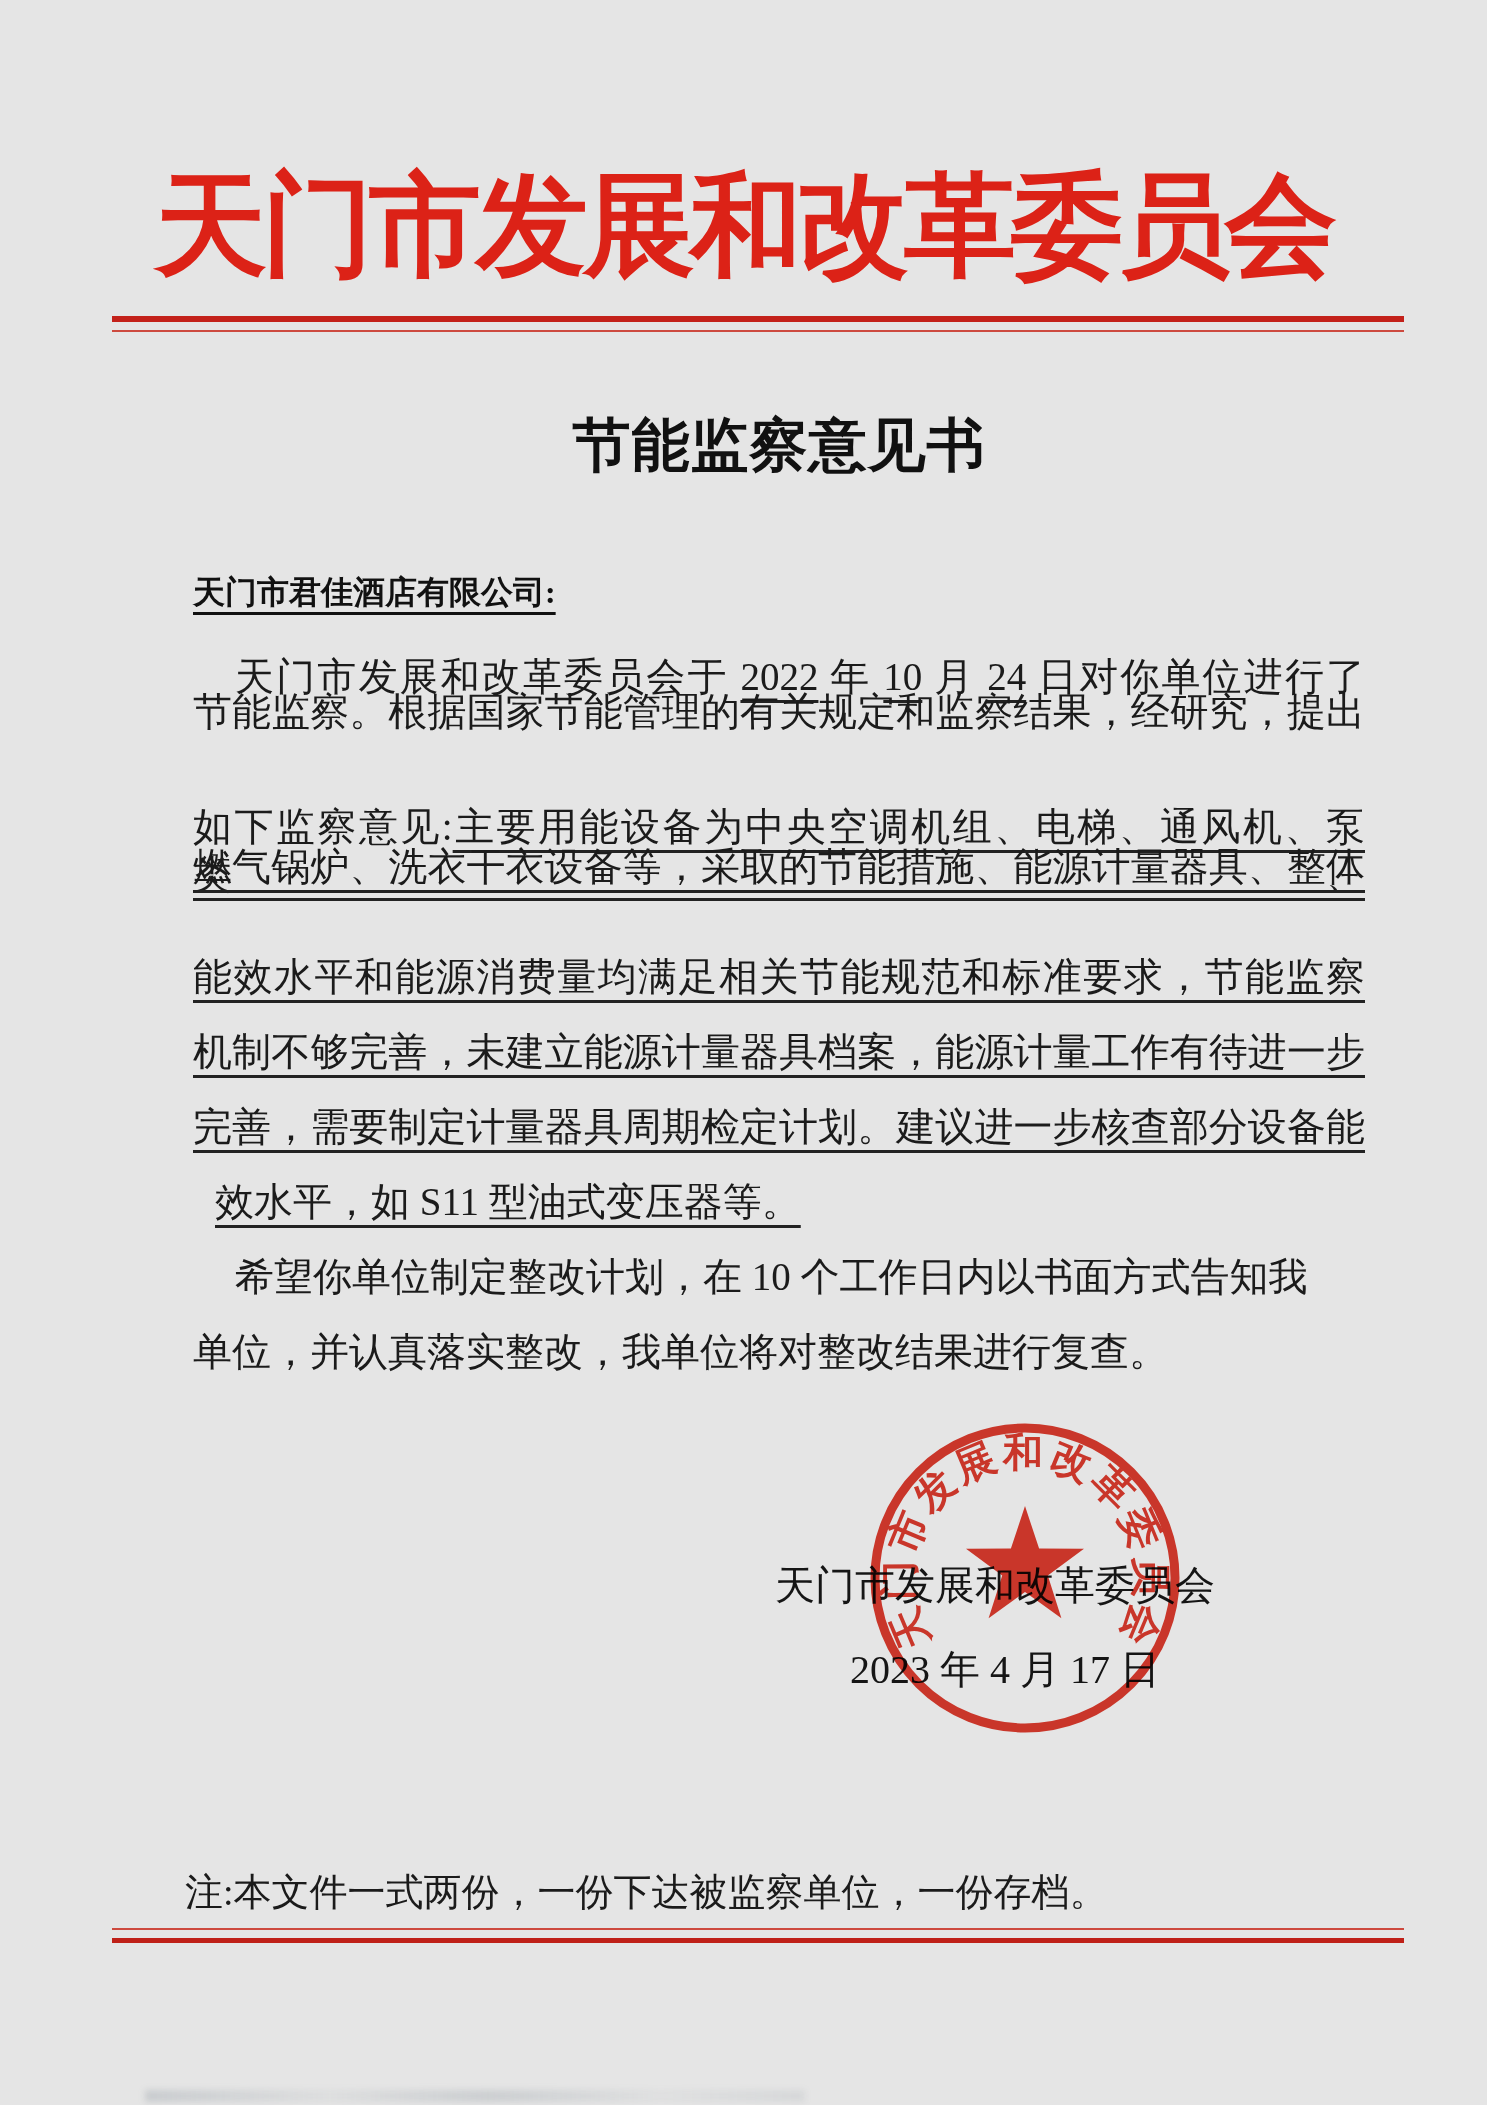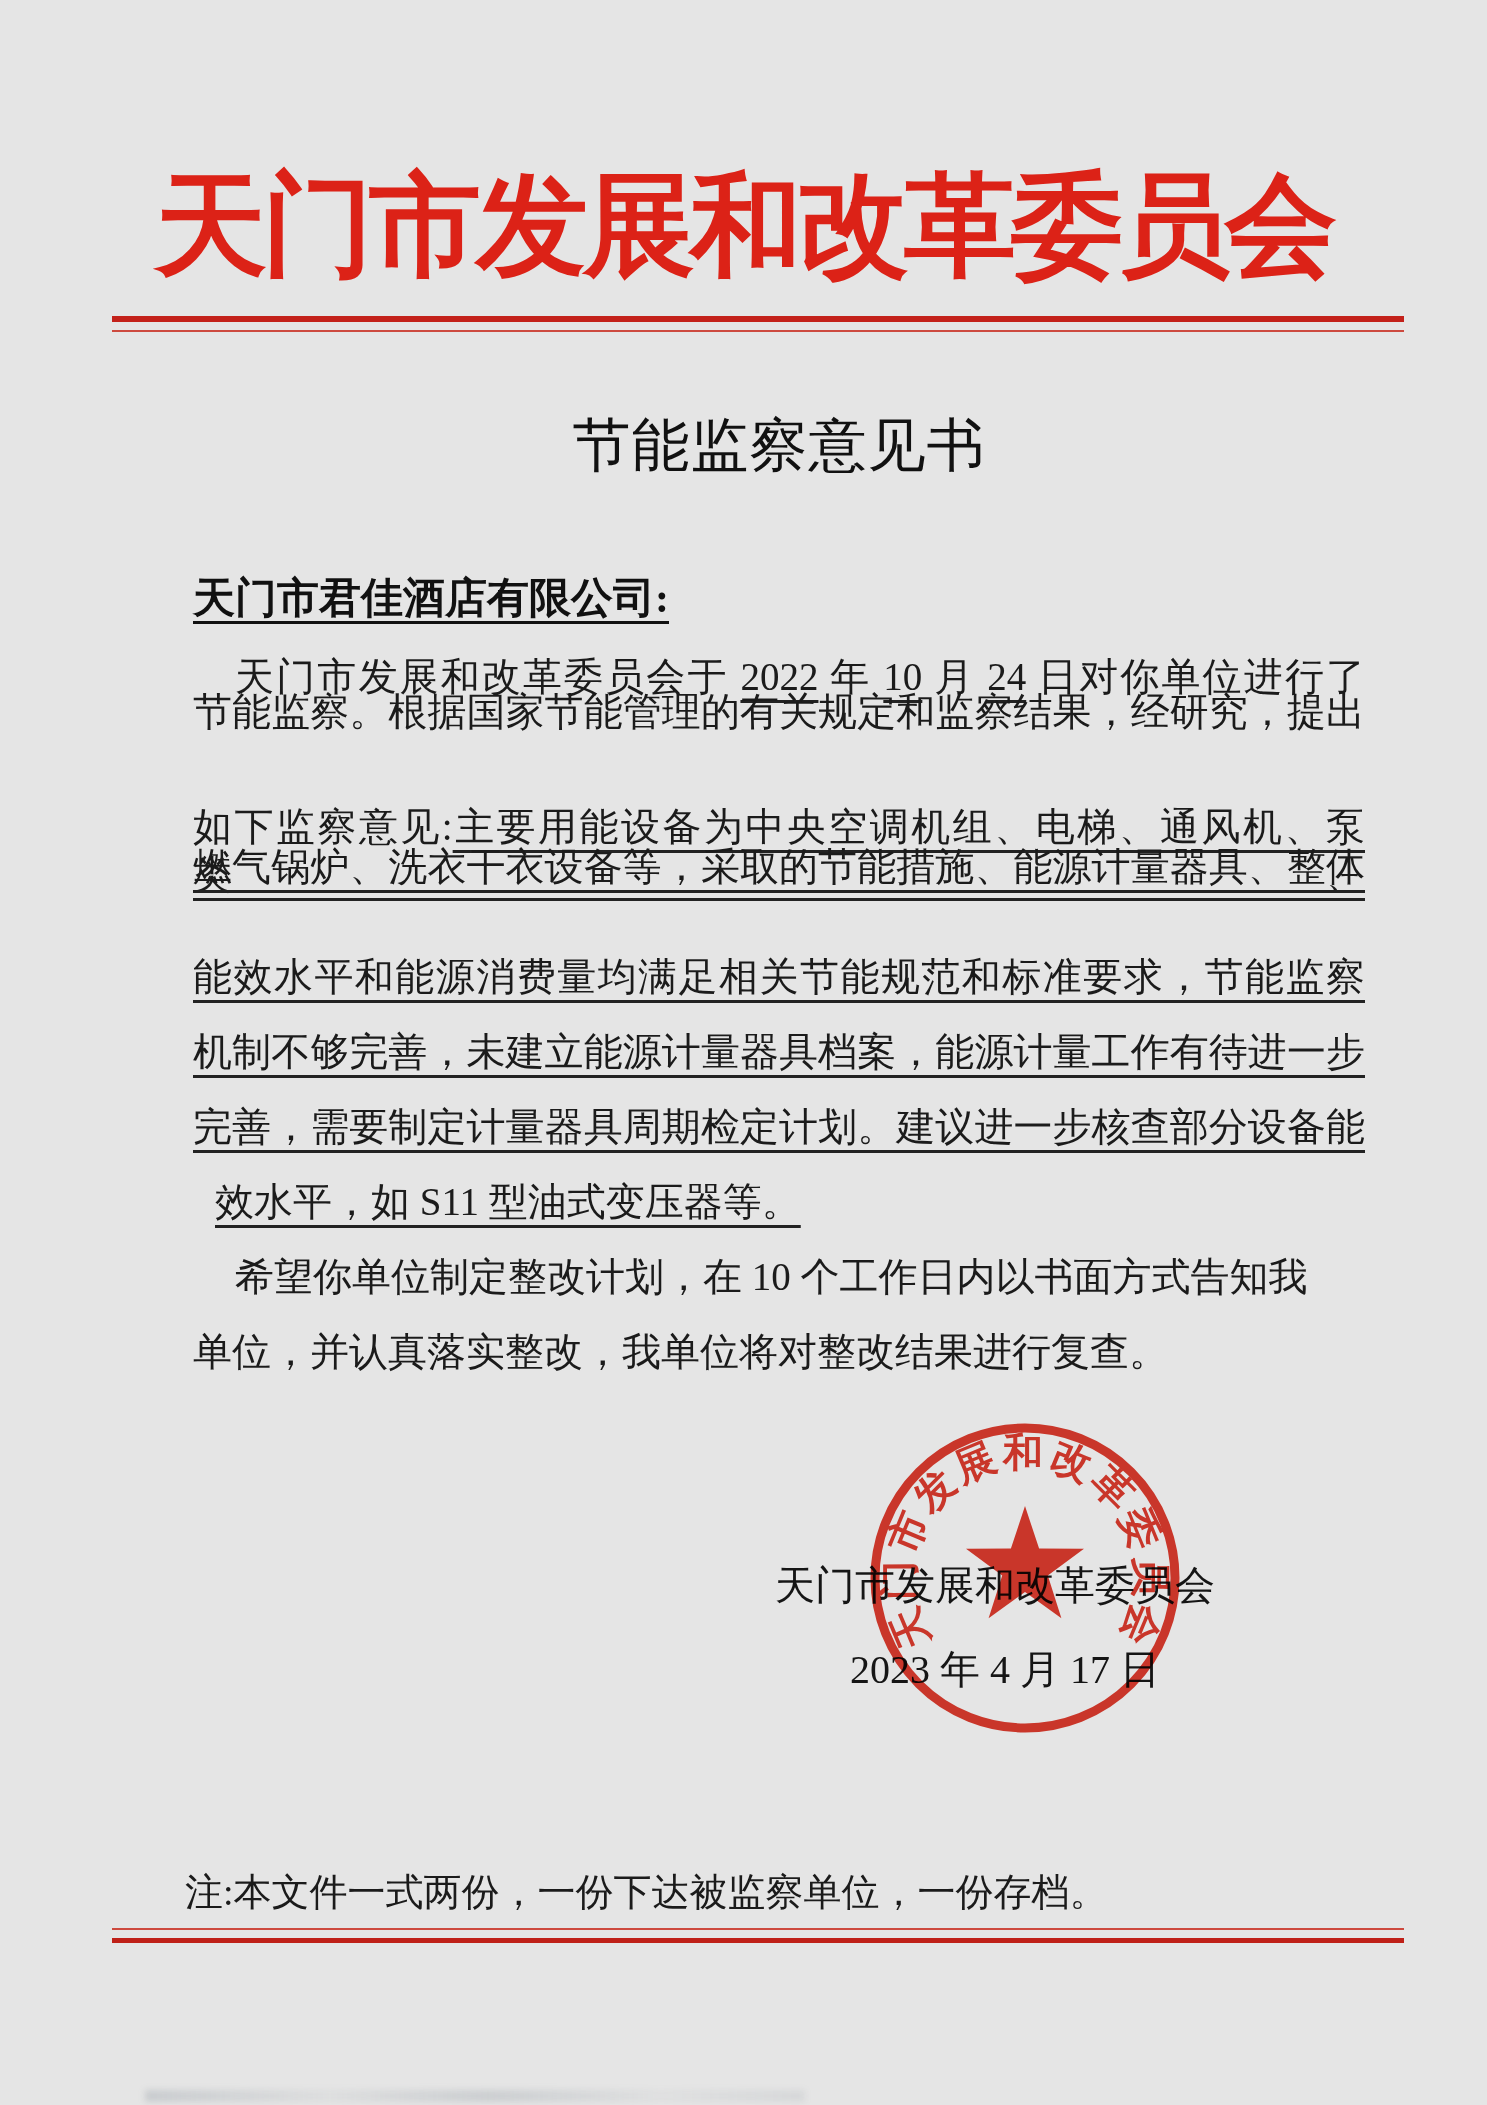--- a/index.html
+++ b/index.html
@@ -31,30 +31,30 @@
   .rule-top-thick { top: 316px; height: 6px; background: #c3211a; }
   .rule-top-thin  { top: 330px; height: 2px; background: #cd4a3f; }
   .rule-bot-thin  { top: 1928px; height: 2px; background: #cd4a3f; }
   .rule-bot-thick { top: 1938px; height: 5px; background: #bf2018; }
 
   .doc-title {
     position: absolute;
     top: 416px; left: 193px; width: 1172px;
     text-align: center;
     font-size: 58px;
-    font-weight: normal;
+    font-weight: bold;
     line-height: 1.05;
     letter-spacing: 1px;
     color: #111;
   }
 
   .addressee {
     position: absolute;
     top: 574px; left: 193px;
-    font-size: 42px;
+    font-size: 32px;
     font-weight: bold;
     line-height: 1.15;
     color: #111;
     text-decoration: underline;
     text-decoration-thickness: 3px;
     text-underline-offset: 9px;
     text-decoration-color: #111;
   }
 
   .bline {

